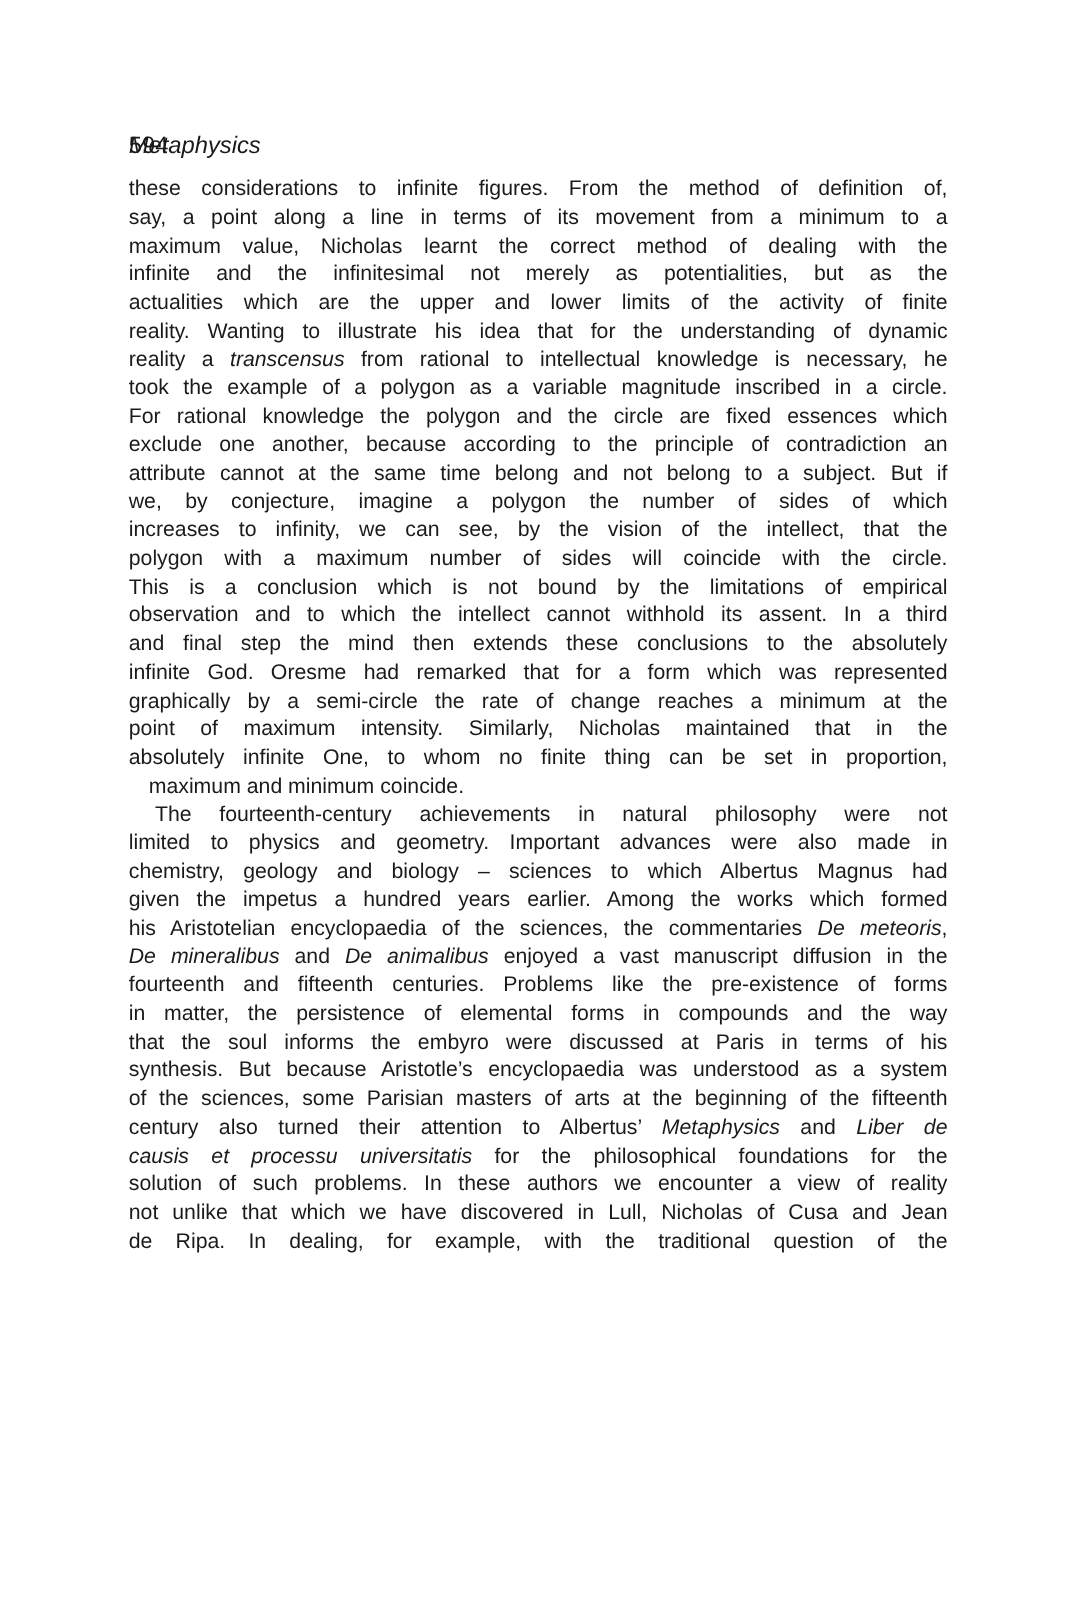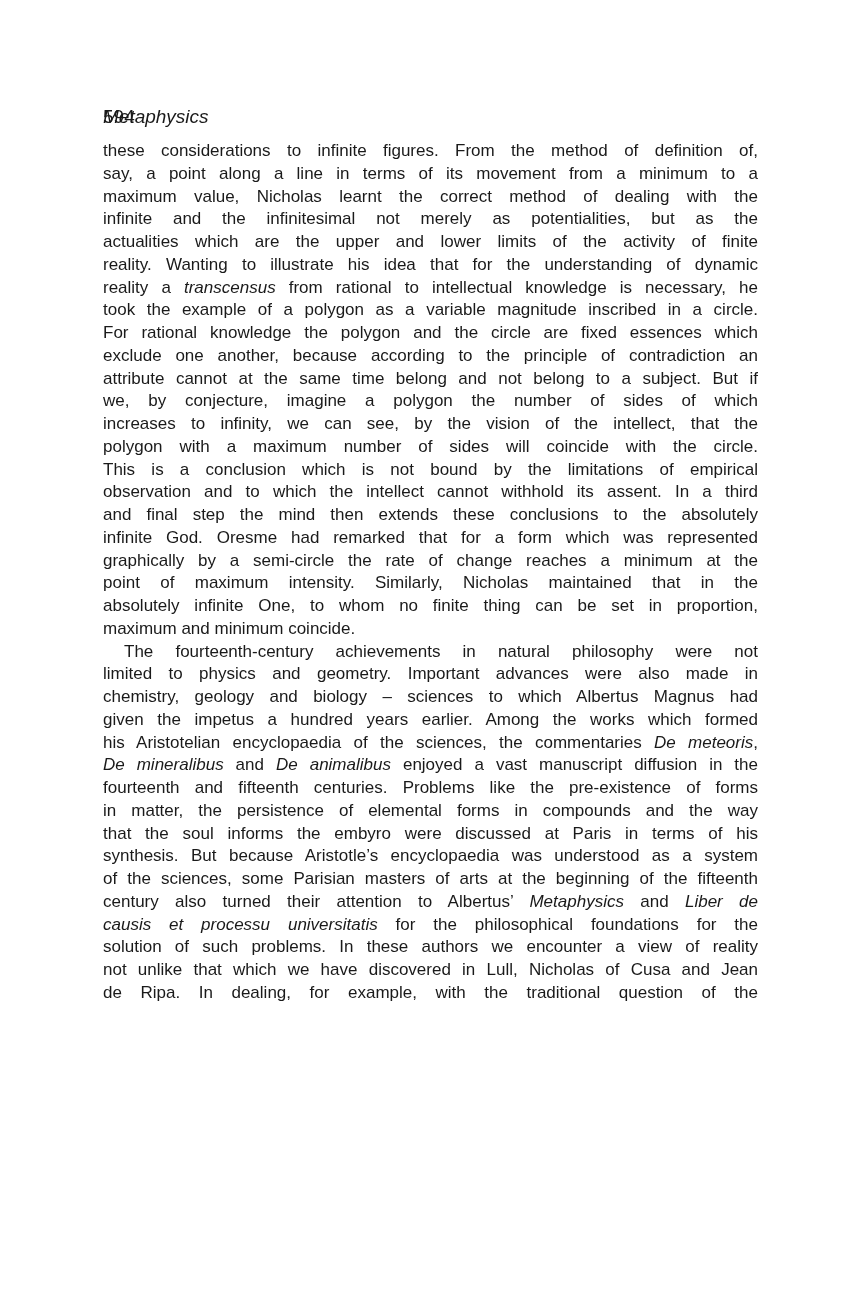--- a/index.html
+++ b/index.html
@@ -19,21 +19,21 @@
     font-style: italic;
   }
   .body-text {
     position: absolute; left: 103px; top: 140px; width: 655px;
     font-size: 17px; line-height: 22.75px;
   }
   .line {
     display: block; height: 22.75px; white-space: nowrap;
     text-align: justify; text-align-last: justify;
   }
-  .line.last { text-align-last: left; }
+  .line.last { text-align-last: left; margin-left: 16px; }
   .line.indent { padding-left: 21px; }
   .seg-i { font-style: italic; }
 </style>
 </head>
 <body>
 
 <div class="page">
   <div class="running-head">
     <span class="page-number">594</span>
     <span class="head-title">Metaphysics</span>

